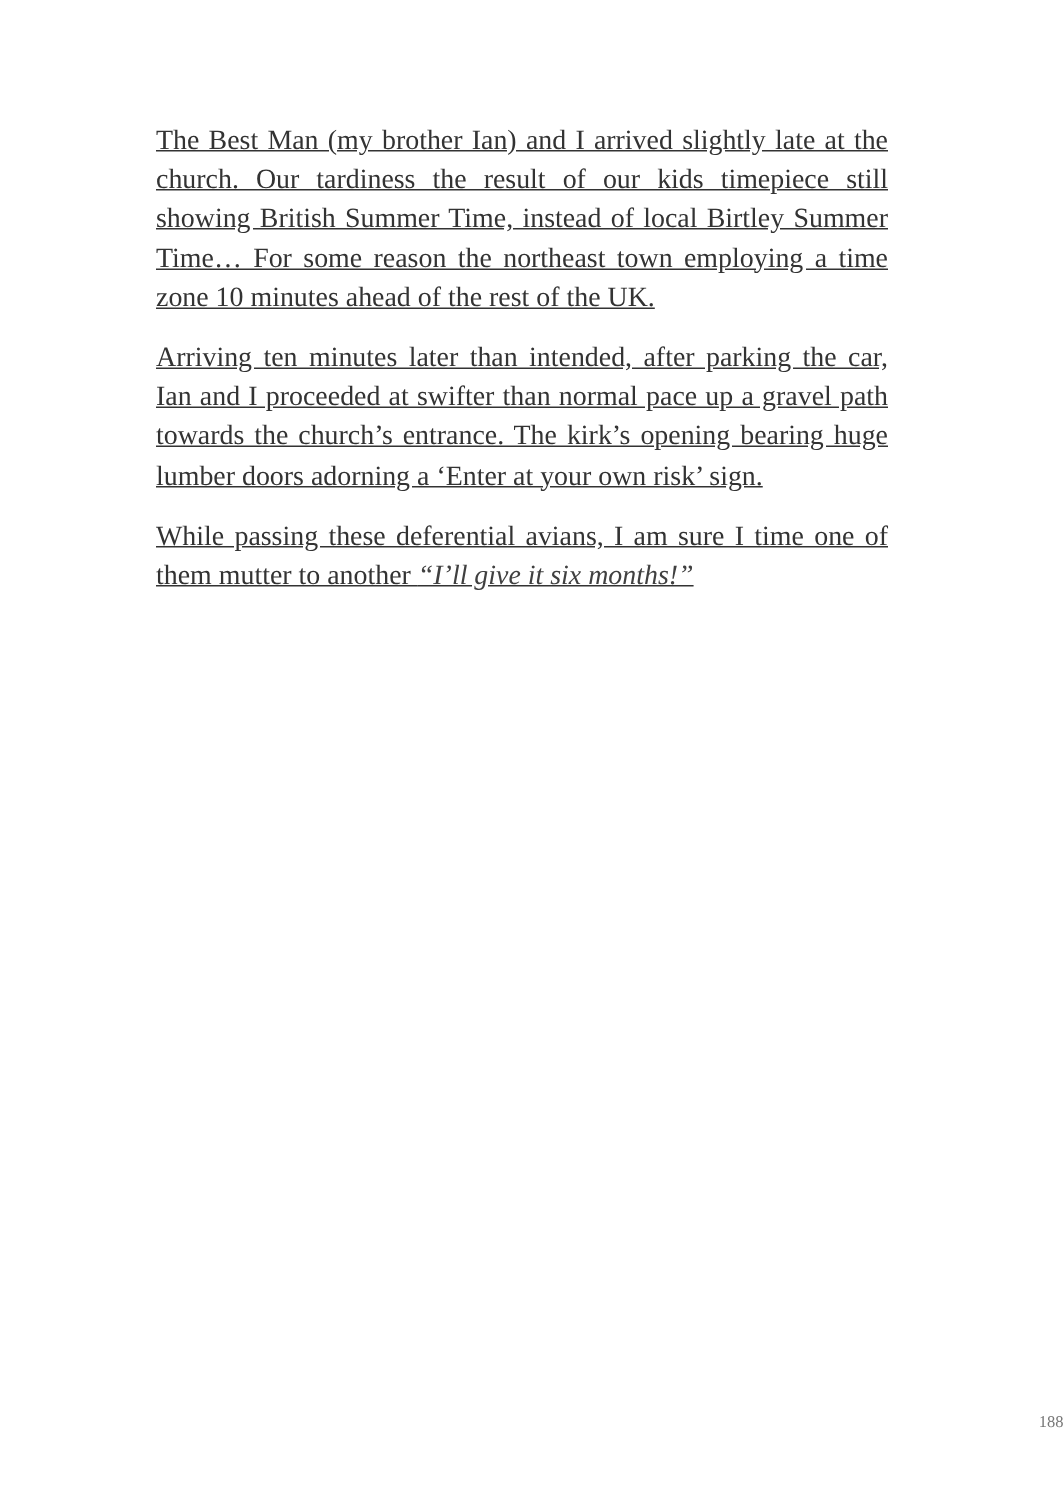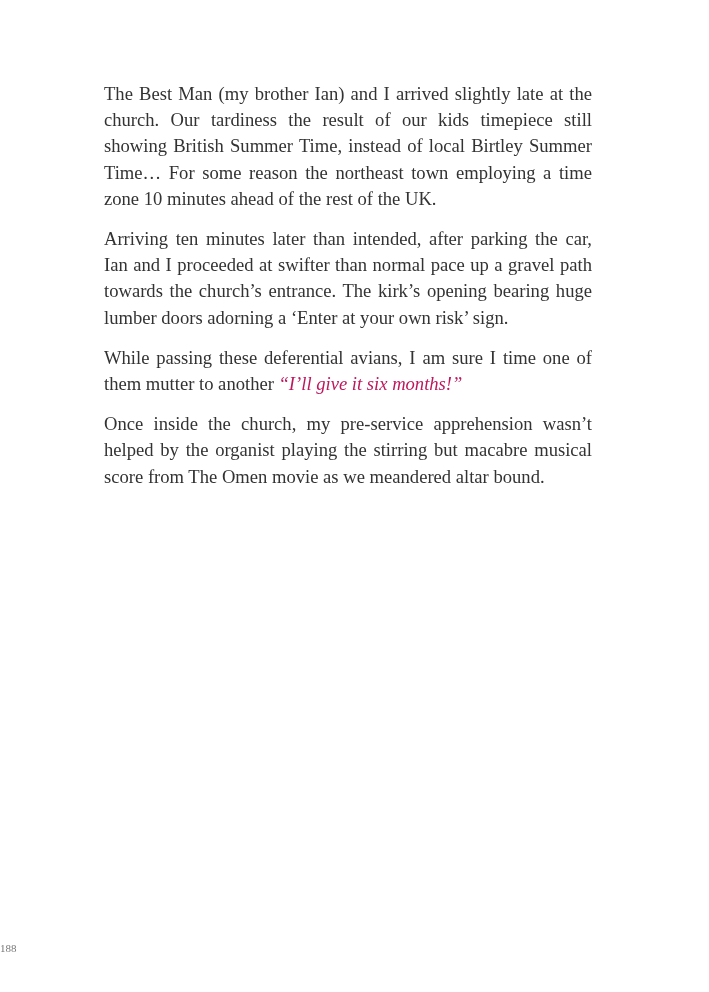--- a/index.html
+++ b/index.html
@@ -20,40 +20,40 @@
       top: 81px;
       width: 500px;
       font-family: "Liberation Serif", "DejaVu Serif", serif;
       font-size: 18.6px;
       line-height: 26.2px;
       color: #333333;
       text-align: justify;
     }
     .body-text p {
       margin: 0 12px 14px 0;
+      text-decoration: underline;
     }
     .quote {
       font-style: italic;
-      color: #be185d;
+      color: #404040;
     }
     .page-number {
       position: absolute;
       left: 0;
       width: 709px;
       top: 942px;
-      text-align: left;
+      text-align: right;
       font-family: "Liberation Serif", "DejaVu Serif", serif;
       font-size: 11px;
       color: #777777;
     }
   </style>
 </head>
 <body>
 
 <div class="page">
   <div class="body-text">
     <p><span>The Best Man (my brother Ian) and I arrived slightly late at the church. Our tardiness the result of our kids timepiece still showing British Summer Time, instead of local Birtley Summer Time… For some reason the northeast town employing a time zone 10 minutes ahead of the rest of the UK.</span></p>
     <p><span>Arriving ten minutes later than intended, after parking the car, Ian and I proceeded at swifter than normal pace up a gravel path towards the church’s entrance. The kirk’s opening bearing huge lumber doors adorning a ‘Enter at your own risk’ sign.</span></p>
     <p><span>While passing these deferential avians, I am sure I time one of them mutter to another </span><span class="quote">“I’ll give it six months!”</span></p>
-    <p><span>Once inside the church, my pre-service apprehension wasn’t helped by the organist playing the stirring but macabre musical score from The Omen movie as we meandered altar bound.</span></p>
   </div>
   <div class="page-number">188</div>
 </div>
 
 </body></html>

